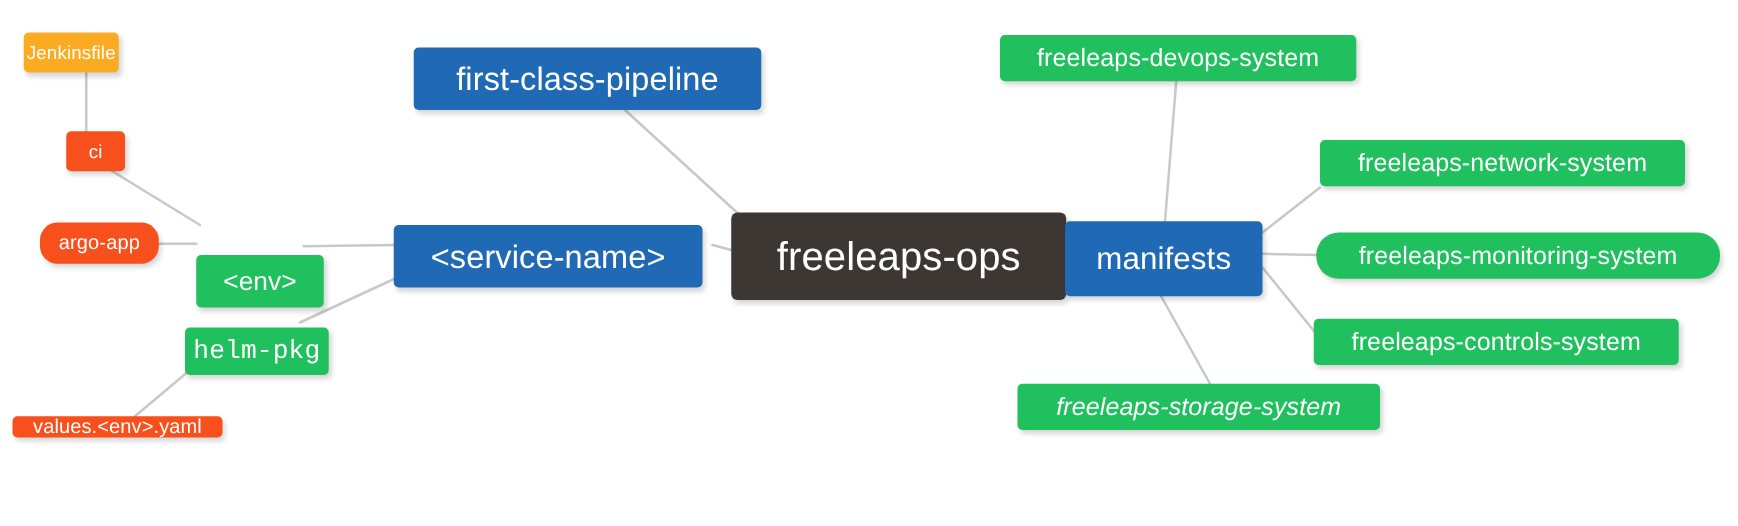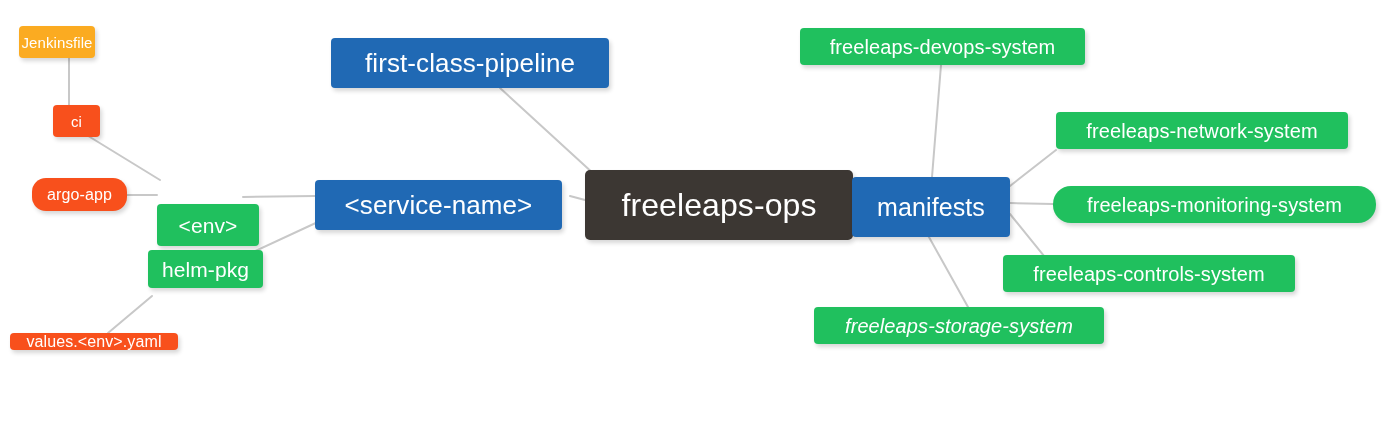--- a/index.html
+++ b/index.html
@@ -74,21 +74,21 @@
       </div>
       <div class="node blue" style="left: 315px; top: 38px; width: 278px; height: 50px; font-size: 26px; margin-left: 16px;">
         <span>first-class-pipeline</span>
       </div>
       <div class="node blue" style="left: 852px; top: 177px; width: 158px; height: 60px; font-size: 25px;">
         <span>manifests</span>
       </div>
       <div class="node green" style="left: 157px; top: 176px; width: 102px; height: 42px; font-size: 21px; margin-top: 28px;">
         <span>&lt;env&gt;</span>
       </div>
-      <div class="node green" style="left: 148px; top: 250px; width: 115px; height: 38px; font-size: 21px;">
+      <div class="node green" style="left: 148px; top: 262px; width: 115px; height: 38px; font-size: 21px; font-family: Liberation Mono, monospace;">
         <span>helm-pkg</span>
       </div>
       <div class="node red" style="left: 53px; top: 105px; width: 47px; height: 32px; font-size: 15px;">
         <span>ci</span>
       </div>
       <div class="node orange" style="left: 19px; top: 26px; width: 76px; height: 32px; font-size: 15px;">
         <span>Jenkinsfile</span>
       </div>
       <div class="node red" style="left: 32px; top: 178px; width: 95px; height: 33px; font-size: 16px; border-radius: 14px;">
         <span>argo-app</span>
@@ -98,20 +98,20 @@
       </div>
       <div class="node green" style="left: 800px; top: 28px; width: 285px; height: 37px; font-size: 20px;">
         <span>freeleaps-devops-system</span>
       </div>
       <div class="node green" style="left: 1056px; top: 112px; width: 292px; height: 37px; font-size: 20px;">
         <span>freeleaps-network-system</span>
       </div>
       <div class="node green" style="left: 1053px; top: 186px; width: 323px; height: 37px; font-size: 20px; border-radius: 18px;">
         <span>freeleaps-monitoring-system</span>
       </div>
-      <div class="node green" style="left: 1003px; top: 255px; width: 292px; height: 37px; font-size: 20px;">
+      <div class="node green" style="left: 1051px; top: 255px; width: 292px; height: 37px; font-size: 20px;">
         <span>freeleaps-controls-system</span>
       </div>
       <div class="node green" style="left: 814px; top: 307px; width: 290px; height: 37px; font-size: 20px; font-style: italic;">
         <span>freeleaps-storage-system</span>
       </div>
     </div>
 </div>
 
 </body></html>

